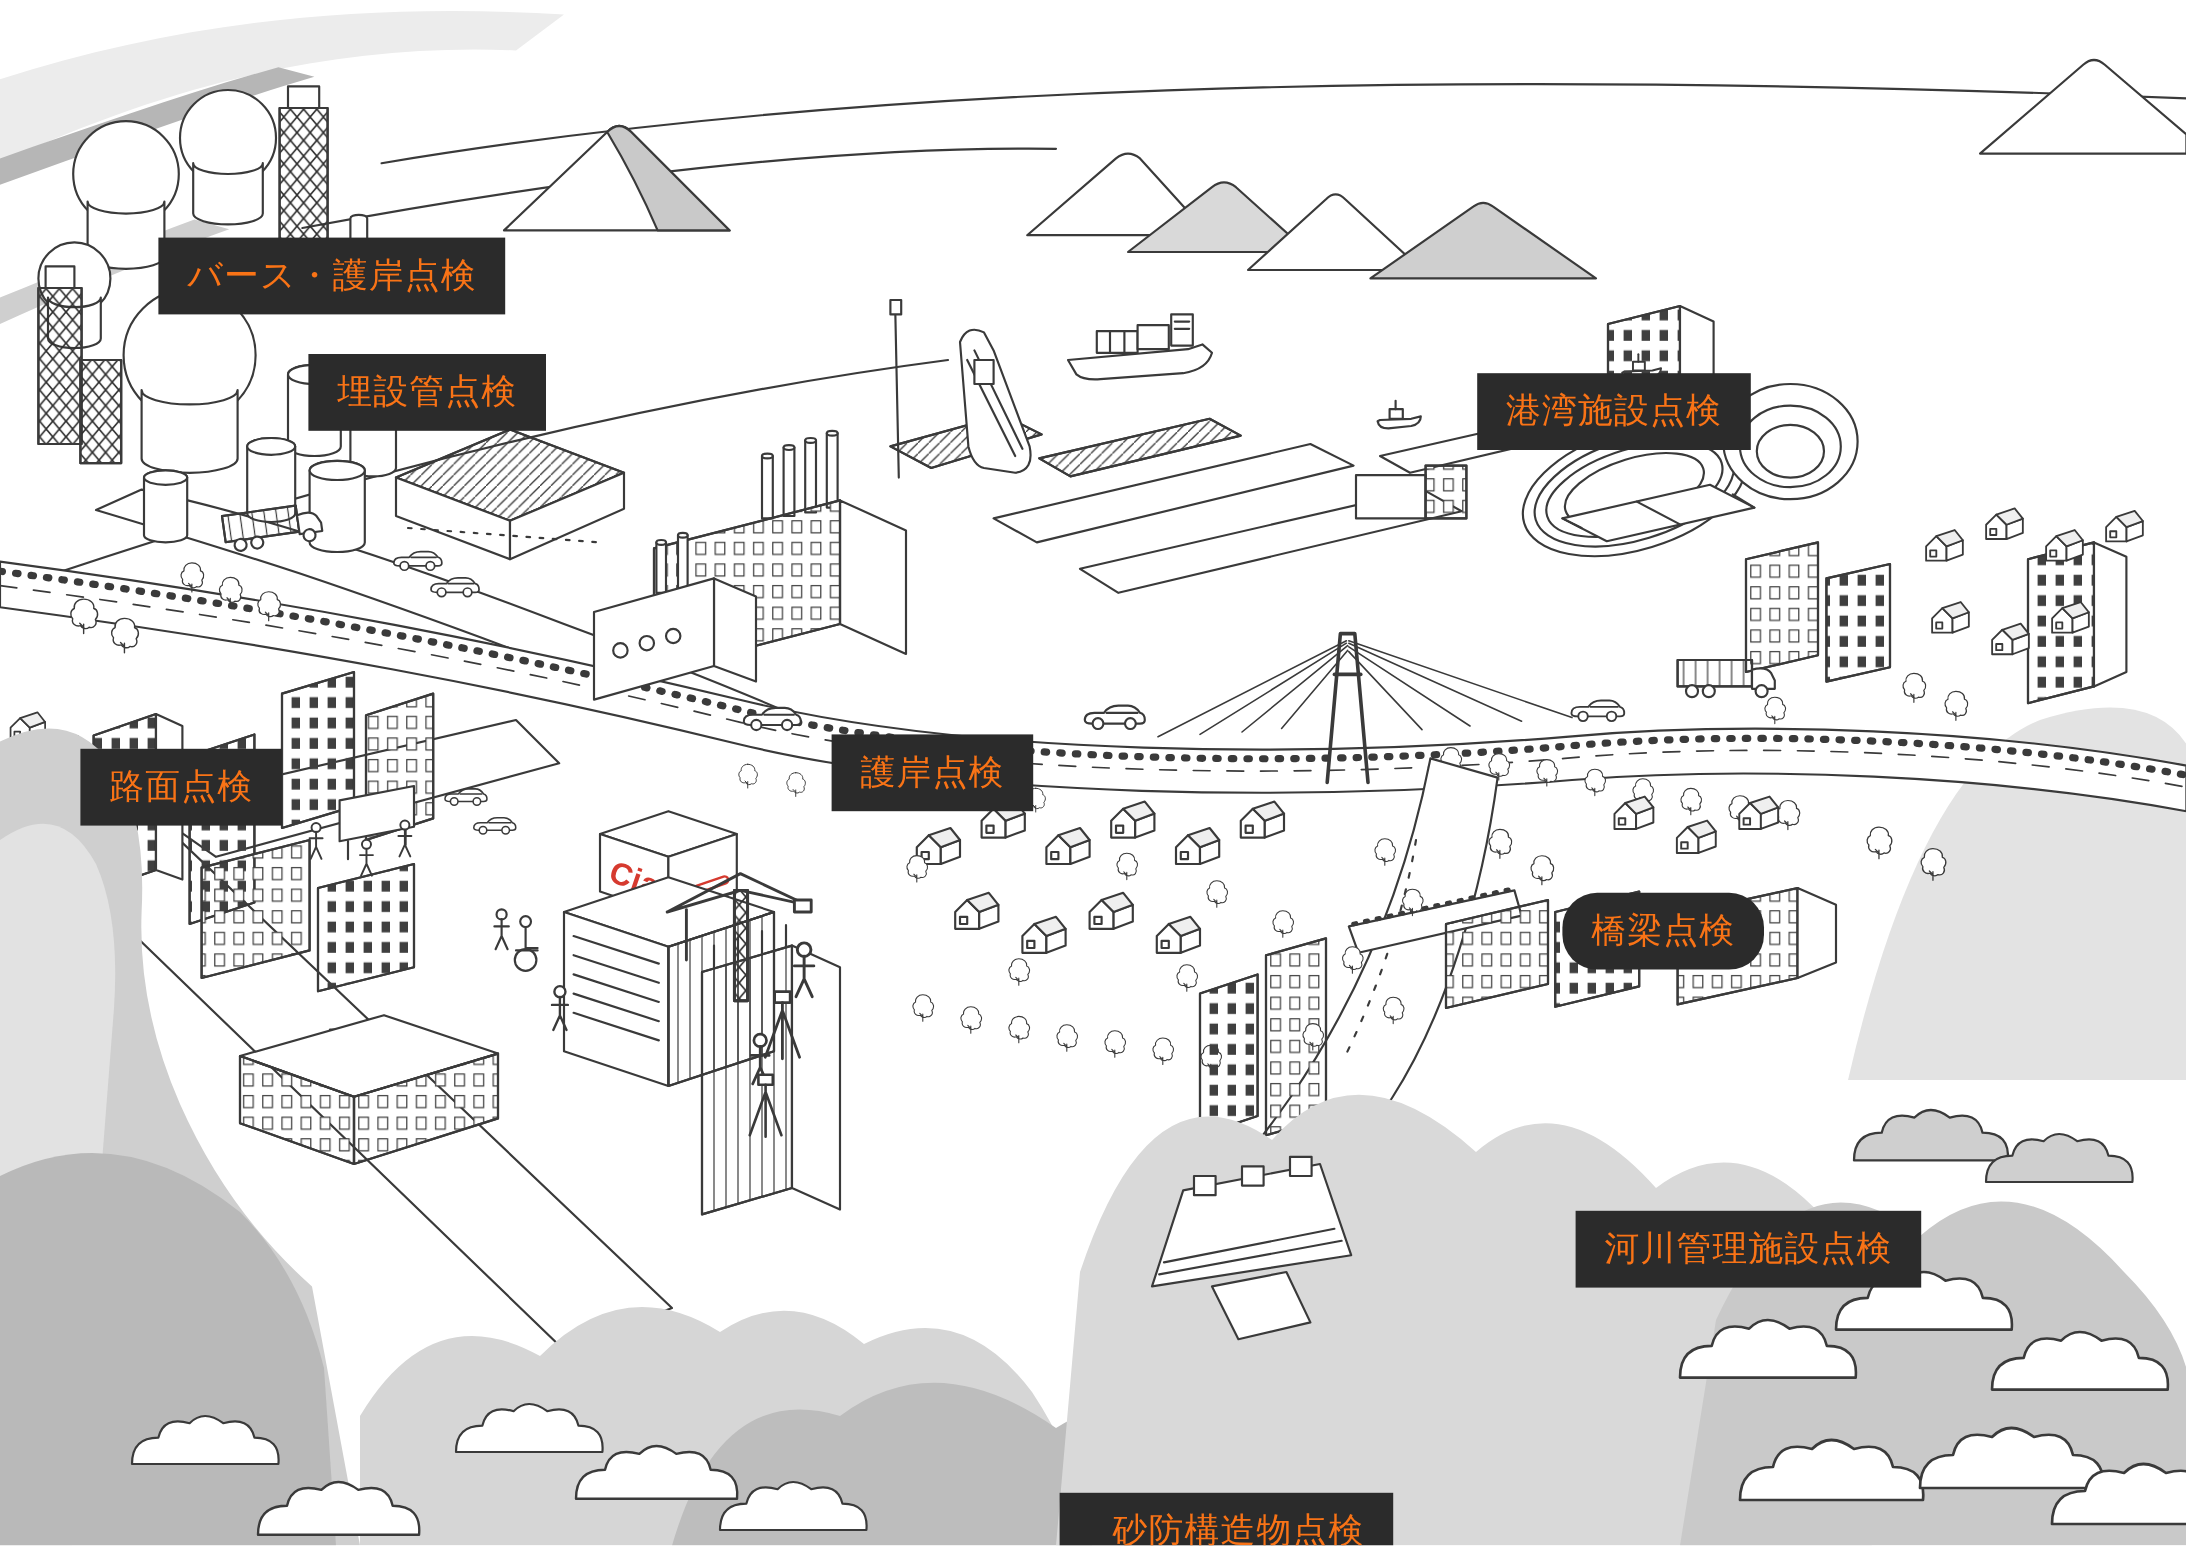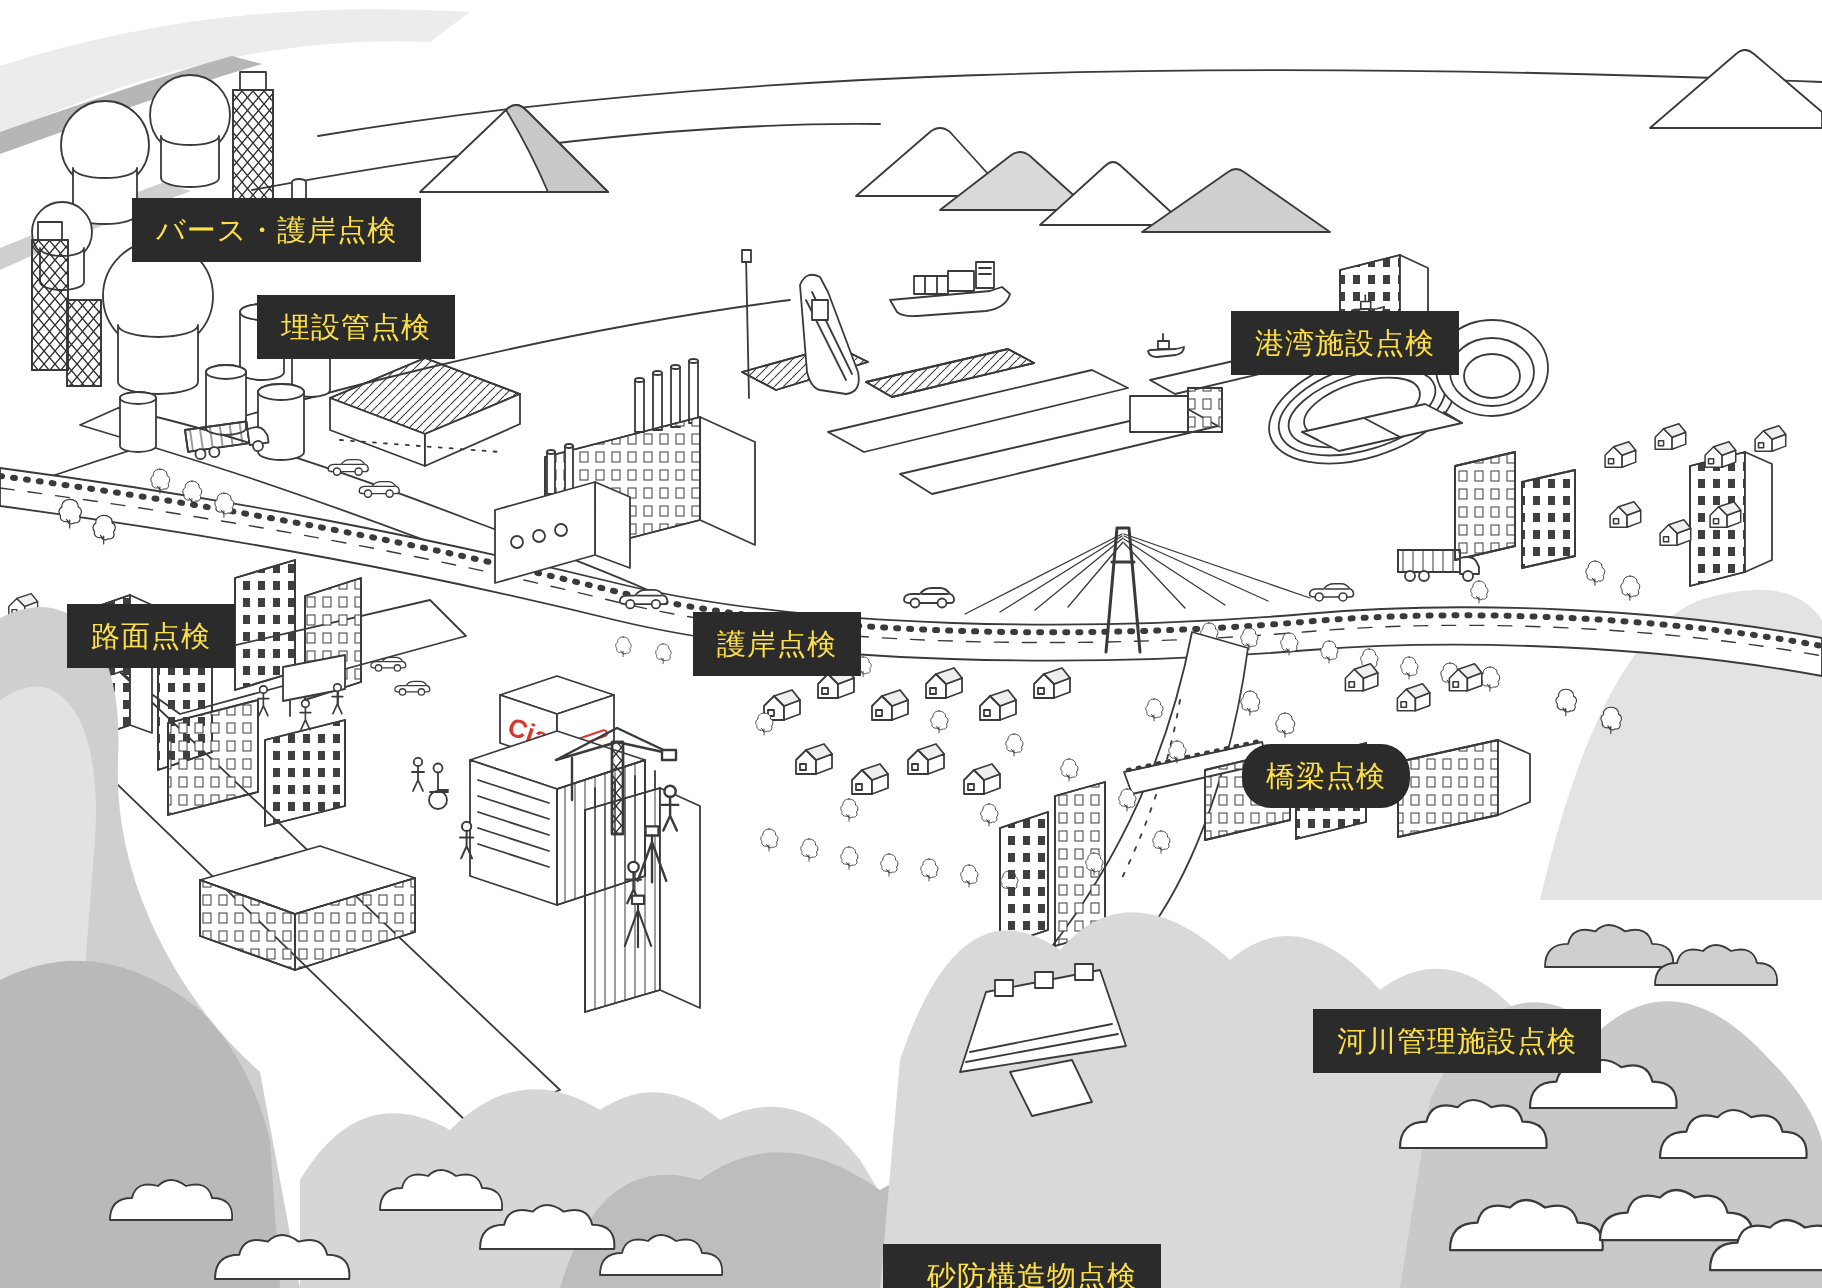--- a/index.html
+++ b/index.html
@@ -3,29 +3,29 @@
 <meta charset="utf-8">
 <style>
   html,body{margin:0;padding:0;background:#fff;}
   .stage{
     position:relative;width:1822px;height:1288px;background:#ffffff;
     overflow:hidden;font-family:"Liberation Sans",sans-serif;
   }
   .stage svg{position:absolute;left:0;top:0;}
   .badge{
     position:absolute;height:64px;line-height:64px;padding:0 24px;
-    background:#2b2b2b;color:#fde047;font-size:29px;letter-spacing:1px;
+    background:#2b2b2b;color:#f97316;font-size:29px;letter-spacing:1px;
     white-space:nowrap;z-index:5;font-family:Liberation Serif, serif;
   }
   .b-berth{left:132px;top:198px;}
   .b-pipe{left:257px;top:295px;}
   .b-port{left:1203px;top:311px;margin-left:28px;}
-  .b-road{left:67px;top:604px;}
+  .b-road{left:67px;top:624px;}
   .b-building{left:693px;top:612px;}
-  .b-bridge{left:1242px;top:744px;border-radius:29px;}
+  .b-bridge{left:1302px;top:744px;border-radius:29px;}
   .b-river{left:1313px;top:1009px;}
   .b-sabo{left:883px;top:1244px;padding-left:44px;}
 </style>
 </head>
 <body>
 
 <div class="stage">
 
 <svg viewBox="0 0 1822 1288" width="1822" height="1288">
 <defs>

